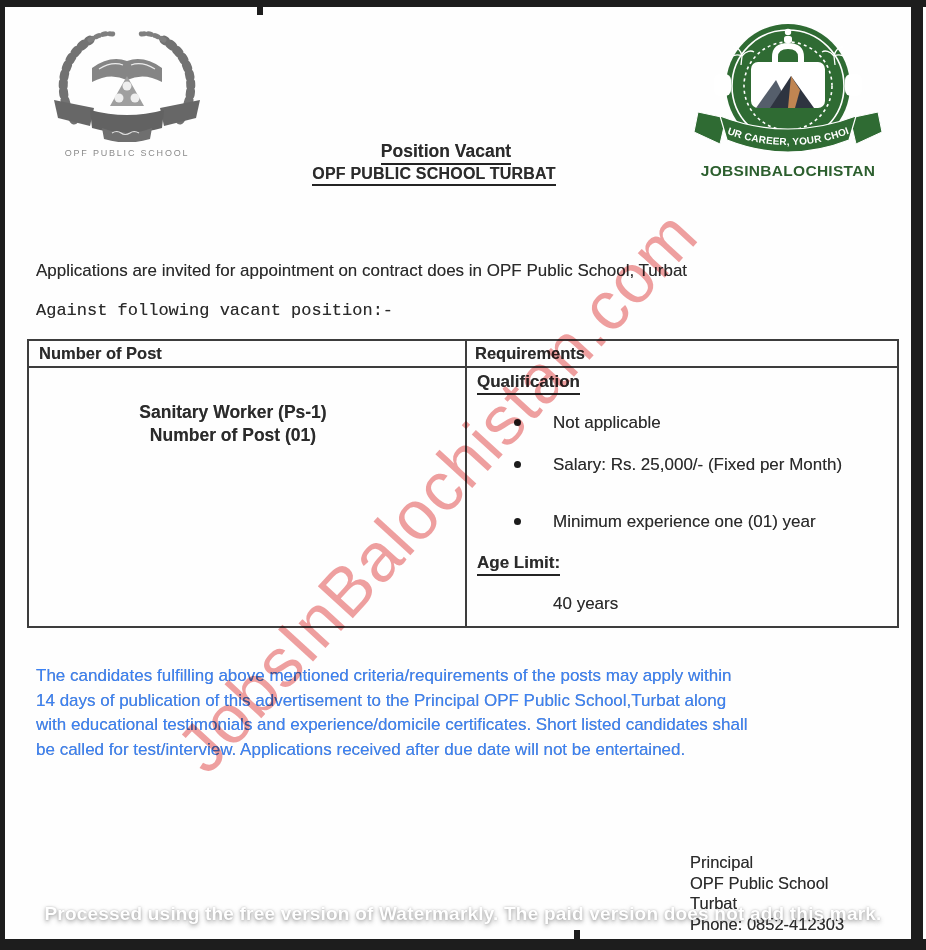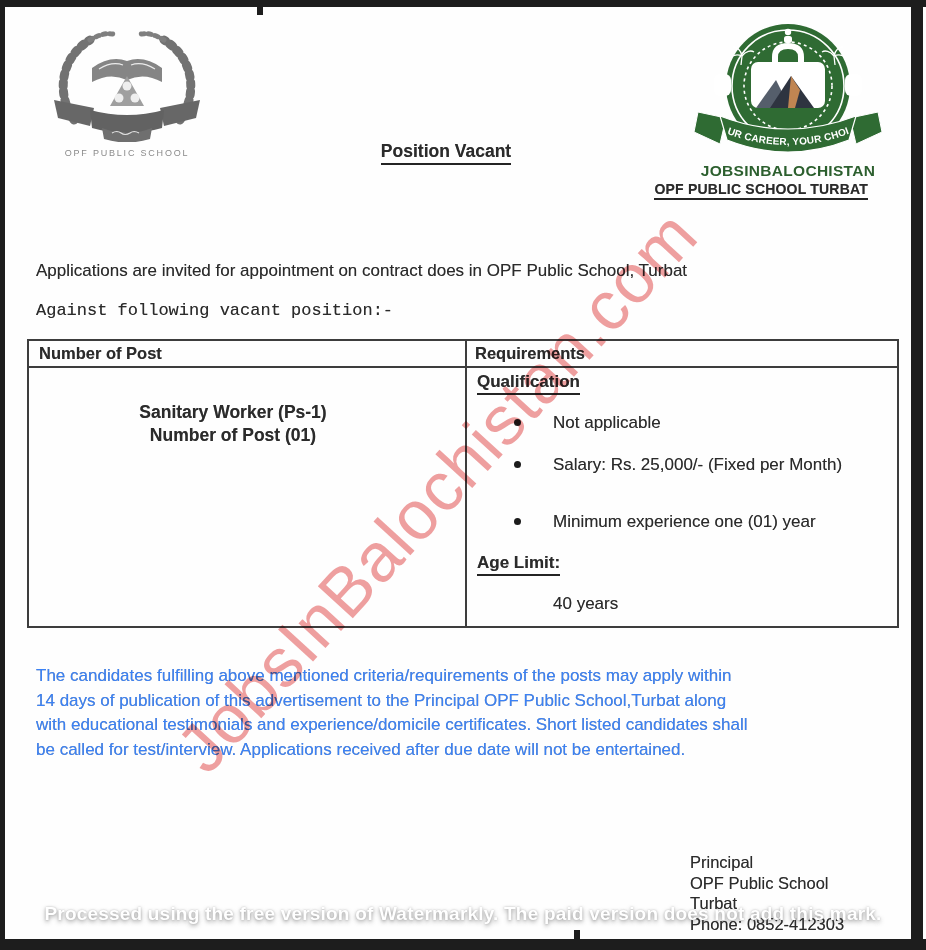--- a/index.html
+++ b/index.html
@@ -21,21 +21,21 @@
   
   .opf-logo{position:absolute;left:42px;top:30px;width:170px;text-align:center;}
   .opf-logo svg{filter:blur(0.5px) grayscale(1);opacity:.85;}
   .opf-caption{margin-top:2px;font-size:9px;letter-spacing:1.8px;color:#8a8a8a;text-shadow:none;white-space:nowrap;}
   .jb-logo{position:absolute;left:692px;top:16px;width:192px;height:170px;text-shadow:none;}
   .jb-logo text{font-family:"Liberation Sans",sans-serif;}
 
   
   .titles{position:absolute;left:0;top:141px;width:868px;text-align:center;}
   .title{font-size:17.5px;font-weight:bold;margin-left:24px;}
-  .subtitle{margin-top:16px;font-size:14px;font-weight:bold;letter-spacing:0.2px;text-align:right;}
+  .subtitle{font-size:16px;font-weight:bold;letter-spacing:0.2px;}
   .u{display:inline-block;border-bottom:2px solid #242424;padding-bottom:1px;}
 
   
   .intro1{position:absolute;left:36px;top:261px;font-size:17px;}
   .intro2{position:absolute;left:36px;top:301px;font-size:17px;font-family:Liberation Mono, monospace;}
 
   
   .vacancy-table{position:absolute;left:27px;top:339px;width:872px;height:289px;
     border:2px solid #3d3d3d;box-sizing:border-box;}
   .th{position:absolute;top:0;height:27px;line-height:25px;font-weight:bold;font-size:16.5px;

